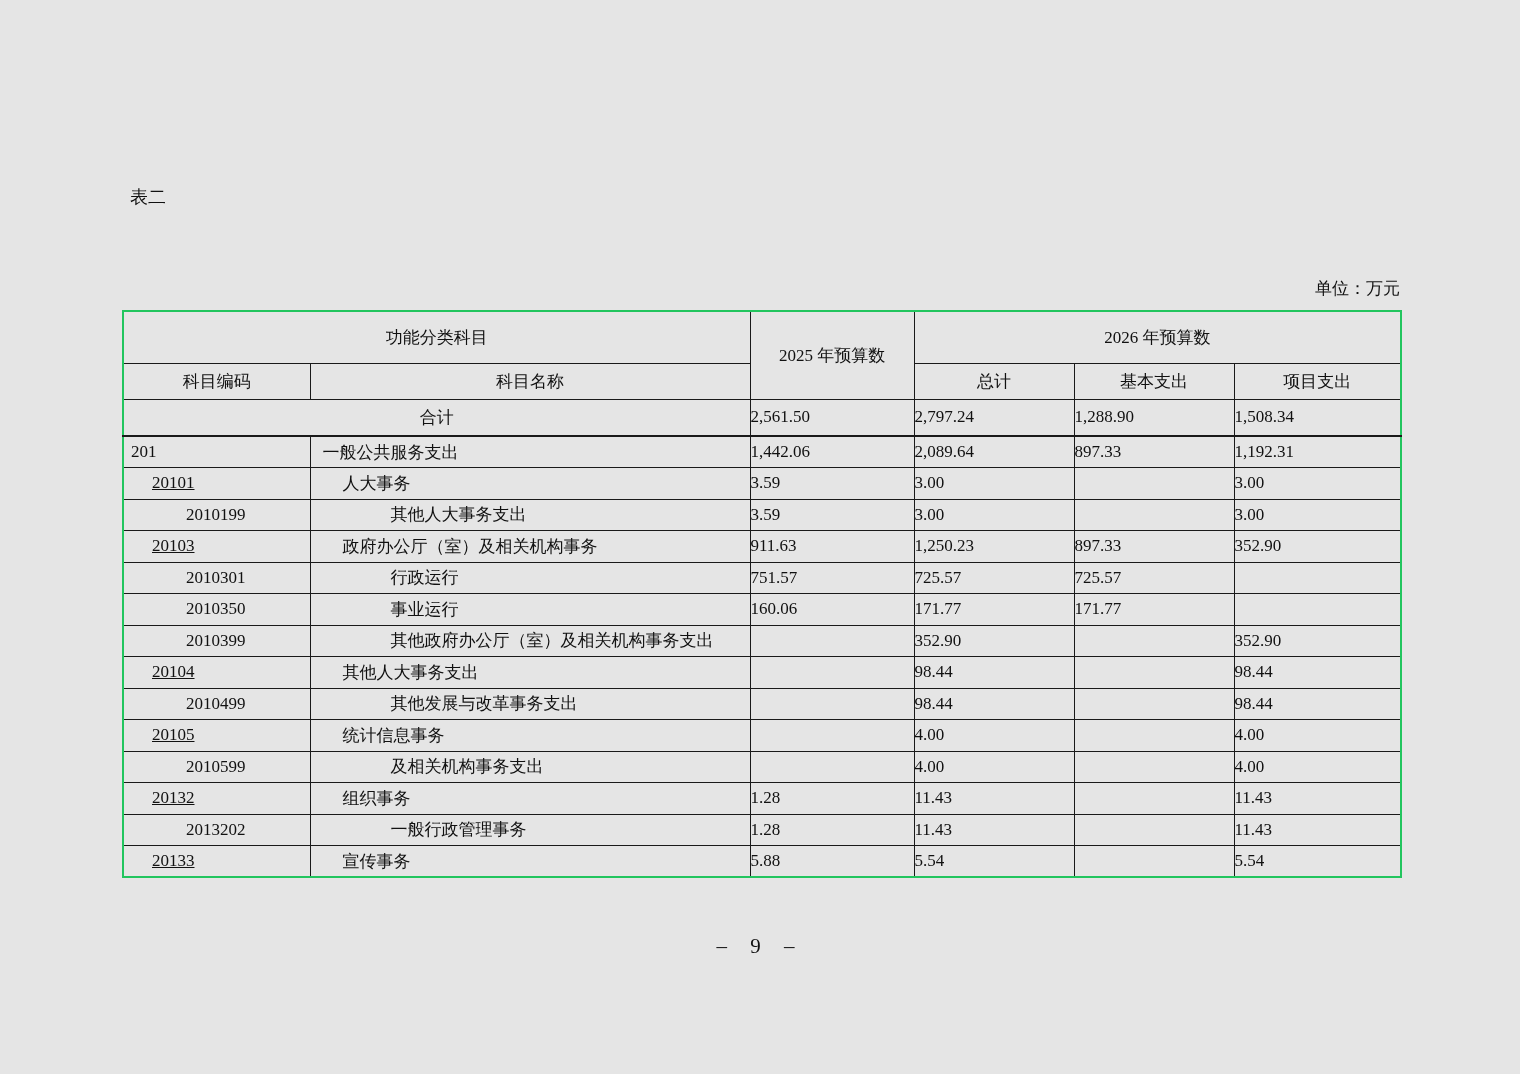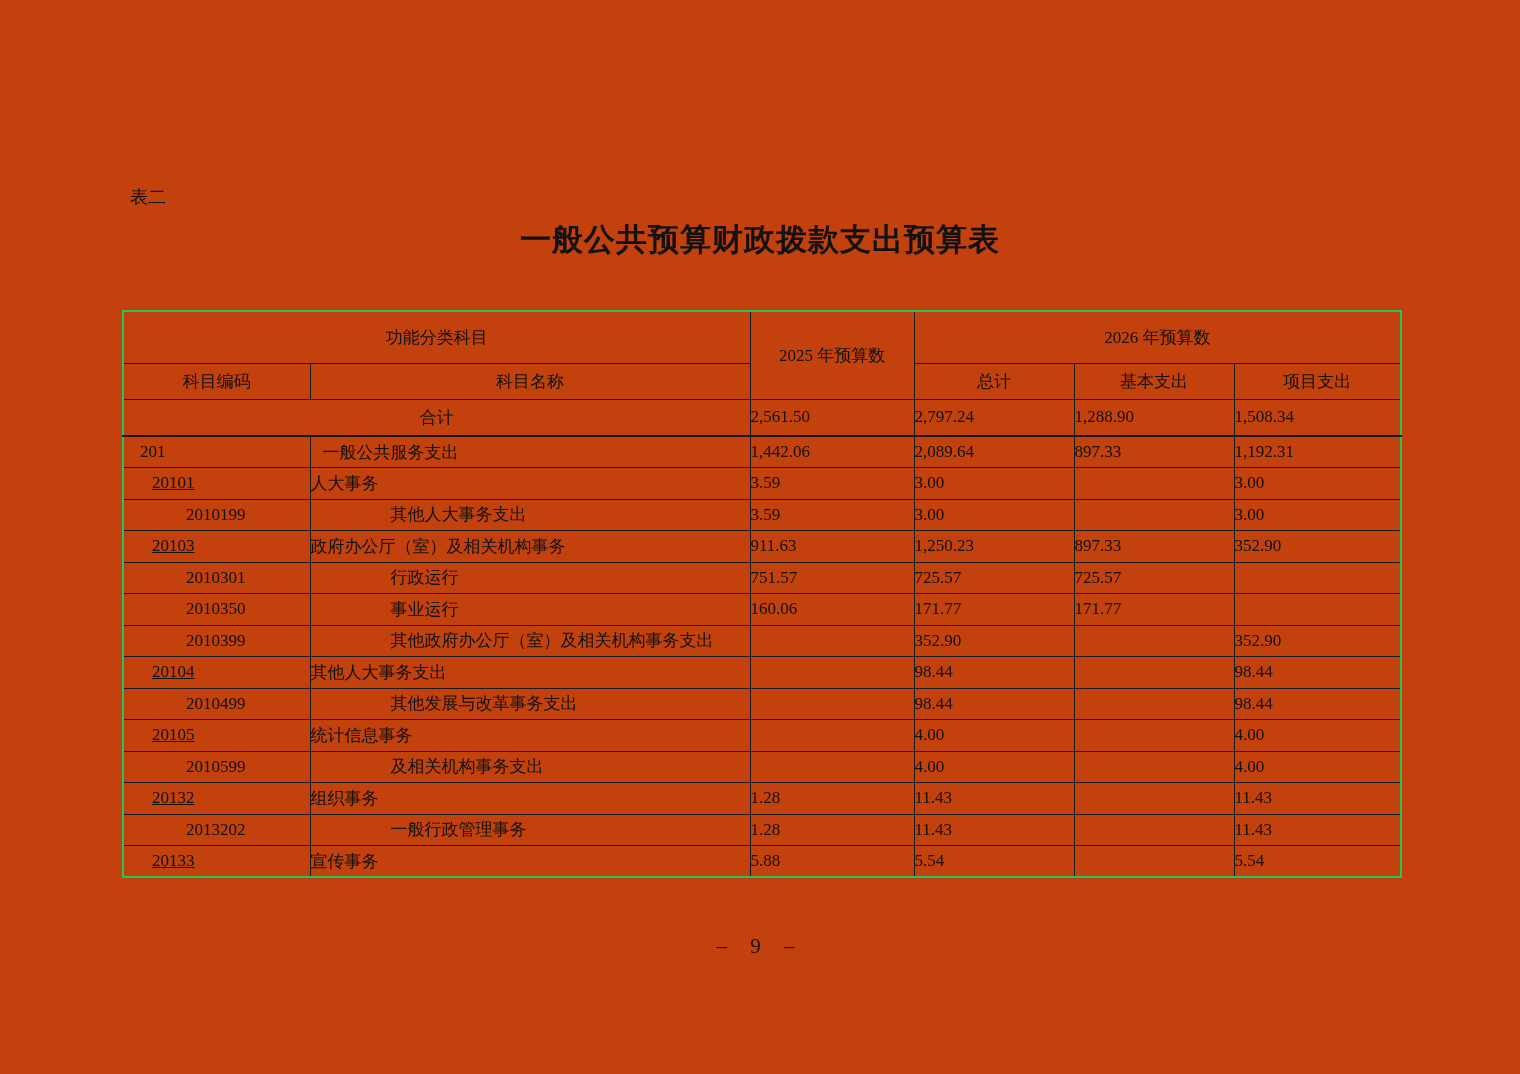--- a/index.html
+++ b/index.html
@@ -6,21 +6,21 @@
     margin: 0;
     padding: 0;
     background: #ffffff;
     font-family: "Liberation Serif", "DejaVu Serif", serif;
     color: #111111;
   }
   .page {
     position: relative;
     width: 1520px;
     height: 1074px;
-    background: #c2410c;
+    background: #e5e5e5;
     overflow: hidden;
   }
   .table-tag {
     position: absolute;
     left: 130px;
     top: 185px;
     font-size: 18px;
   }
   .doc-title {
     position: absolute;
@@ -59,45 +59,45 @@
     vertical-align: middle;
   }
   thead tr.h1 { height: 52px; }
   thead tr.h2 { height: 36px; }
   thead th { text-align: center; }
   tbody tr { height: 31.5px; }
   tbody tr.total-row { height: 37px; }
   tbody tr.total-row td { border-bottom-width: 2px; }
   td.num { text-align: left; padding-right: 10px; }
   td.merged { text-align: center; }
-  td.code.ind1 { padding-left: 16px; }
+  td.code.ind1 { padding-left: 7px; }
   td.code.ind2 { padding-left: 28px; text-decoration: underline; }
   td.code.ind3 { padding-left: 62px; }
   td.name.ind1 { padding-left: 12px; }
-  td.name.ind2 { }
+  td.name.ind2 { padding-left: 32px; }
   td.name.ind3 { padding-left: 80px; }
   .page-number {
     position: absolute;
     left: 0;
     top: 934px;
     width: 1520px;
     text-align: center;
     font-size: 21px;
     letter-spacing: 9px;
   }
 </style>
 </head>
 <body>
 
 <div class="page">
 
   <div class="table-tag">表二</div>
 
-  <div class="doc-title">一般公共预算财政拨款支出预算表</div>
-
+
+  <div class="unit-note">单位：万元</div>
 
   <table class="budget">
     <colgroup>
       <col style="width:187px">
       <col style="width:440px">
       <col style="width:164px">
       <col style="width:160px">
       <col style="width:160px">
       <col style="width:167px">
     </colgroup>

